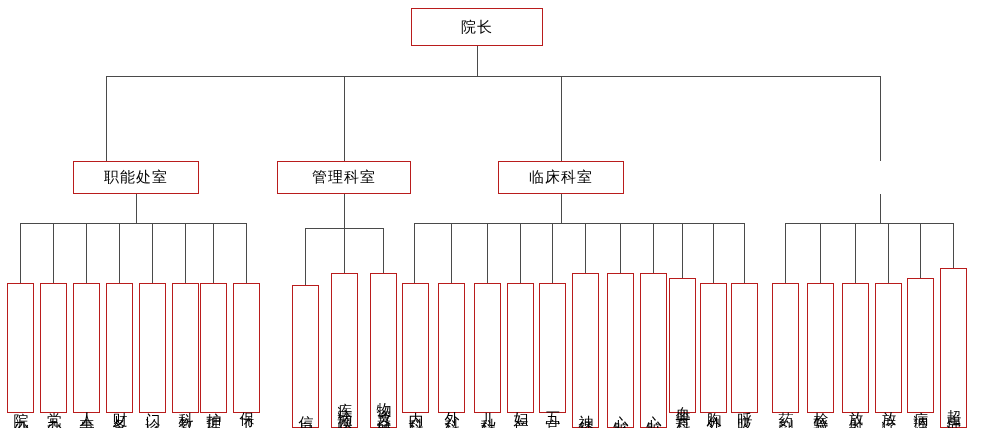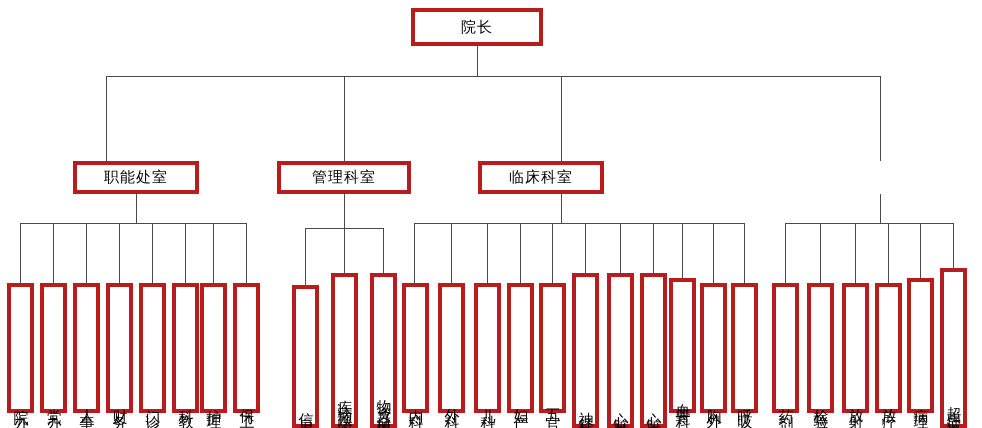--- a/index.html
+++ b/index.html
@@ -14,21 +14,21 @@
     position: relative;
     width: 982px;
     height: 428px;
     overflow: hidden;
     background: #ffffff;
   }
   .node {
     position: absolute;
     box-sizing: border-box;
     background: #ffffff;
-    border: 4px solid #b91c1c;
+    border: 1px solid #b91c1c;
     display: flex;
     align-items: center;
     justify-content: center;
     color: #000000;
   }
   
   .node.horiz {
     font-size: 15px;
     letter-spacing: 1px;
     line-height: 1.1;
@@ -74,21 +74,21 @@
   <div class="conn v" style="left:344px; top:76px; height:85px;"></div>
   <div class="conn v" style="left:561px; top:76px; height:85px;"></div>
   <div class="conn v" style="left:880px; top:76px; height:85px;"></div>
 
   <div class="node horiz" style="left:73px; top:161px; width:126px; height:33px;">
     <span class="label">职能处室</span>
   </div>
   <div class="node horiz" style="left:277px; top:161px; width:134px; height:33px;">
     <span class="label">管理科室</span>
   </div>
-  <div class="node horiz" style="left:478px; top:161px; width:126px; height:33px;">
+  <div class="node horiz" style="left:498px; top:161px; width:126px; height:33px;">
     <span class="label">临床科室</span>
   </div>
 
   <div class="conn v" style="left:136px; top:194px; height:29px;"></div>
   <div class="conn h" style="left:20px; top:223px; width:226px;"></div>
 
   <div class="conn v" style="left:20px;  top:223px; height:60px;"></div>
   <div class="conn v" style="left:53px;  top:223px; height:60px;"></div>
   <div class="conn v" style="left:86px;  top:223px; height:60px;"></div>
   <div class="conn v" style="left:119px; top:223px; height:60px;"></div>

